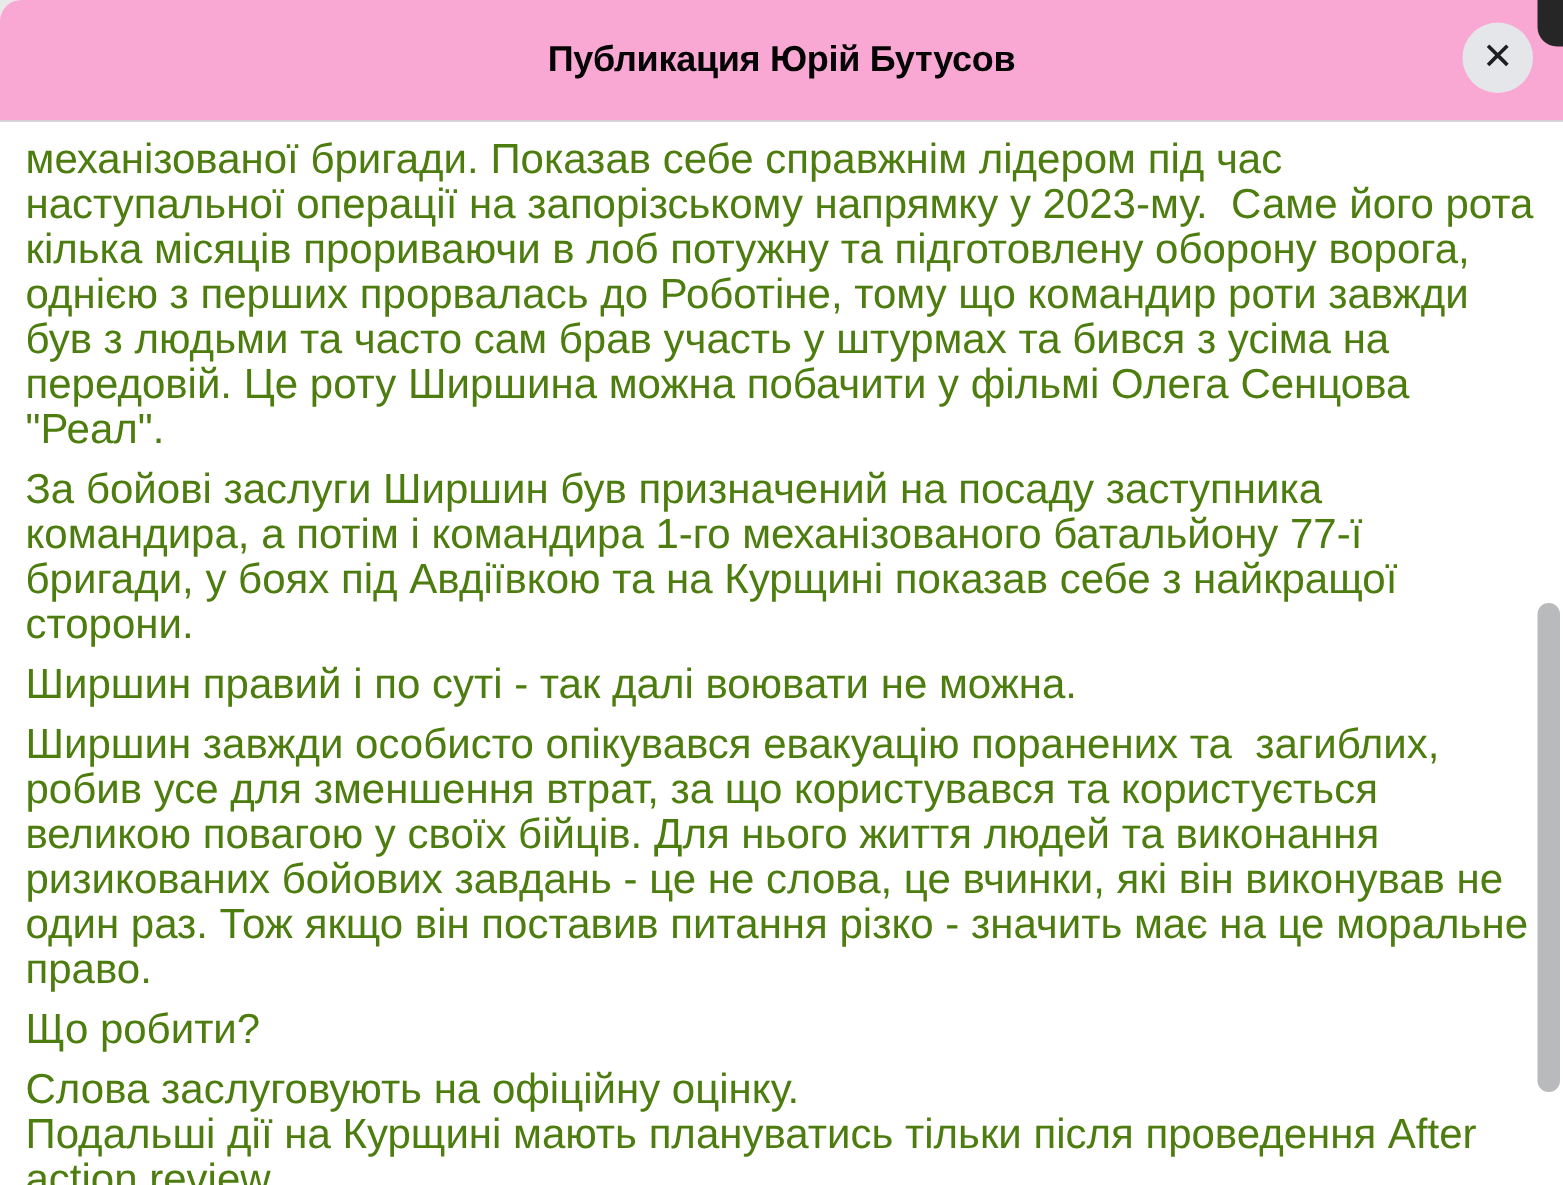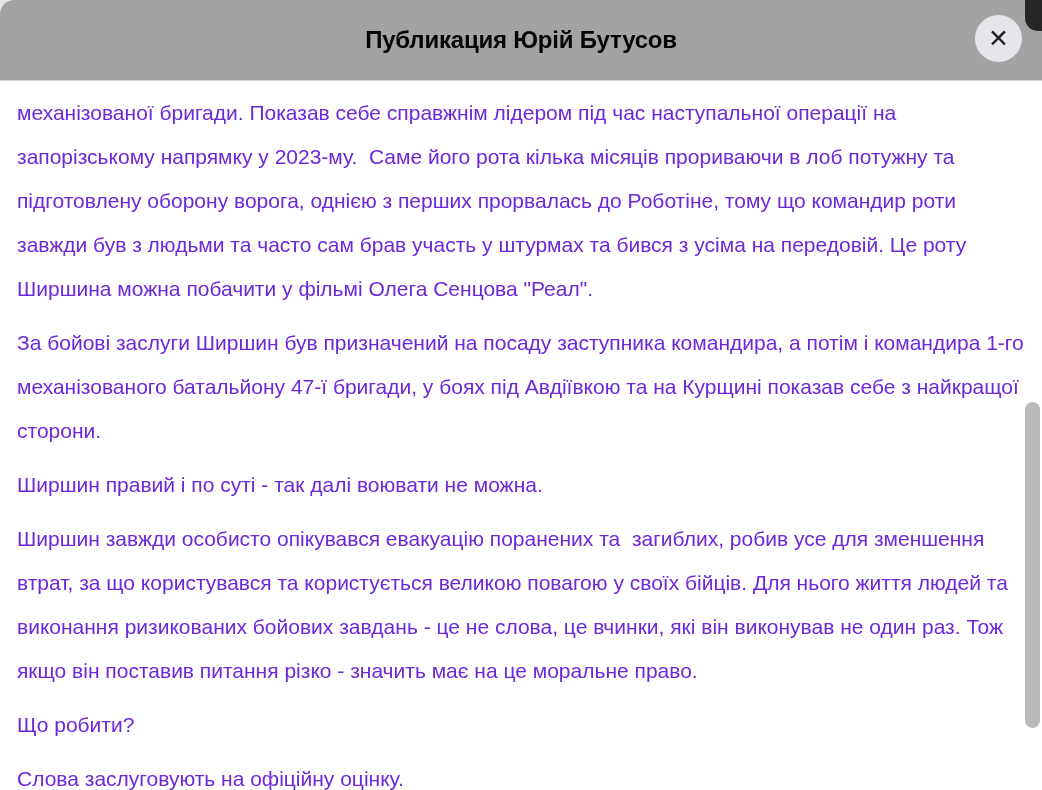--- a/index.html
+++ b/index.html
@@ -9,21 +9,21 @@
     font-family: "Liberation Sans", sans-serif;
   }
   .modal {
     position: relative; width: 1042px; height: 790px;
     background: #ffffff; overflow: hidden;
     border-top-left-radius: 14px;
   }
   .header {
     position: relative; height: 81px;
     display: flex; align-items: center; justify-content: center;
-    background: #a3a3a3;
+    background: #f9a8d4;
     border-bottom: 1px solid #ced0d4;
     box-sizing: border-box;
   }
   .title {
     font-size: 24px; font-weight: 700; color: #050505;
     letter-spacing: -0.2px;
   }
   .close-btn {
     position: absolute; top: 15px; right: 20px;
     width: 47px; height: 47px; border-radius: 50%;
@@ -37,21 +37,21 @@
   .corner-dark {
     position: absolute; top: 0; right: 0;
     width: 17px; height: 31px;
     background: #262626;
     border-bottom-left-radius: 13px;
   }
   .content {
     padding: 10px 17px 0 17px;
   }
   .para {
-    font-size: 21px; line-height: 44px; color: #6d28d9;
+    font-size: 28px; line-height: 30px; color: #4d7c0f;
     margin: 0 0 10px 0;
     white-space: pre-wrap;
     max-width: 1008px;
   }
   .scroll-thumb {
     position: absolute; top: 402px; right: 2px;
     width: 15px; height: 326px;
     border-radius: 8px;
     background: #b9babc;
   }
@@ -65,21 +65,21 @@
     <div class="title">Публикация Юрій Бутусов</div>
     <button class="close-btn">
       <span class="close-x">✕</span>
     </button>
   </div>
 
   <div class="corner-dark"></div>
 
   <div class="content">
       <div class="para">механізованої бригади. Показав себе справжнім лідером під час наступальної операції на запорізському напрямку у 2023-му.  Саме його рота кілька місяців прориваючи в лоб потужну та підготовлену оборону ворога, однією з перших прорвалась до Роботіне, тому що командир роти завжди був з людьми та часто сам брав участь у штурмах та бився з усіма на передовій. Це роту Ширшина можна побачити у фільмі Олега Сенцова "Реал".</div>
-      <div class="para">За бойові заслуги Ширшин був призначений на посаду заступника командира, а потім і командира 1-го механізованого батальйону 47-ї бригади, у боях під Авдіївкою та на Курщині показав себе з найкращої сторони.</div>
+      <div class="para">За бойові заслуги Ширшин був призначений на посаду заступника командира, а потім і командира 1-го механізованого батальйону 77-ї бригади, у боях під Авдіївкою та на Курщині показав себе з найкращої сторони.</div>
       <div class="para">Ширшин правий і по суті - так далі воювати не можна.</div>
       <div class="para">Ширшин завжди особисто опікувався евакуацію поранених та  загиблих, робив усе для зменшення втрат, за що користувався та користується великою повагою у своїх бійців. Для нього життя людей та виконання ризикованих бойових завдань - це не слова, це вчинки, які він виконував не один раз. Тож якщо він поставив питання різко - значить має на це моральне право.</div>
       <div class="para">Що робити?</div>
       <div class="para">Слова заслуговують на офіційну оцінку.
 Подальші дії на Курщині мають плануватись тільки після проведення After action review.
 Честність та інтелект офіцера заслуговують не на звільнення, а навпаки - підвищення у посаді.</div>
     </div>
 
   <div class="scroll-thumb"></div>
 

